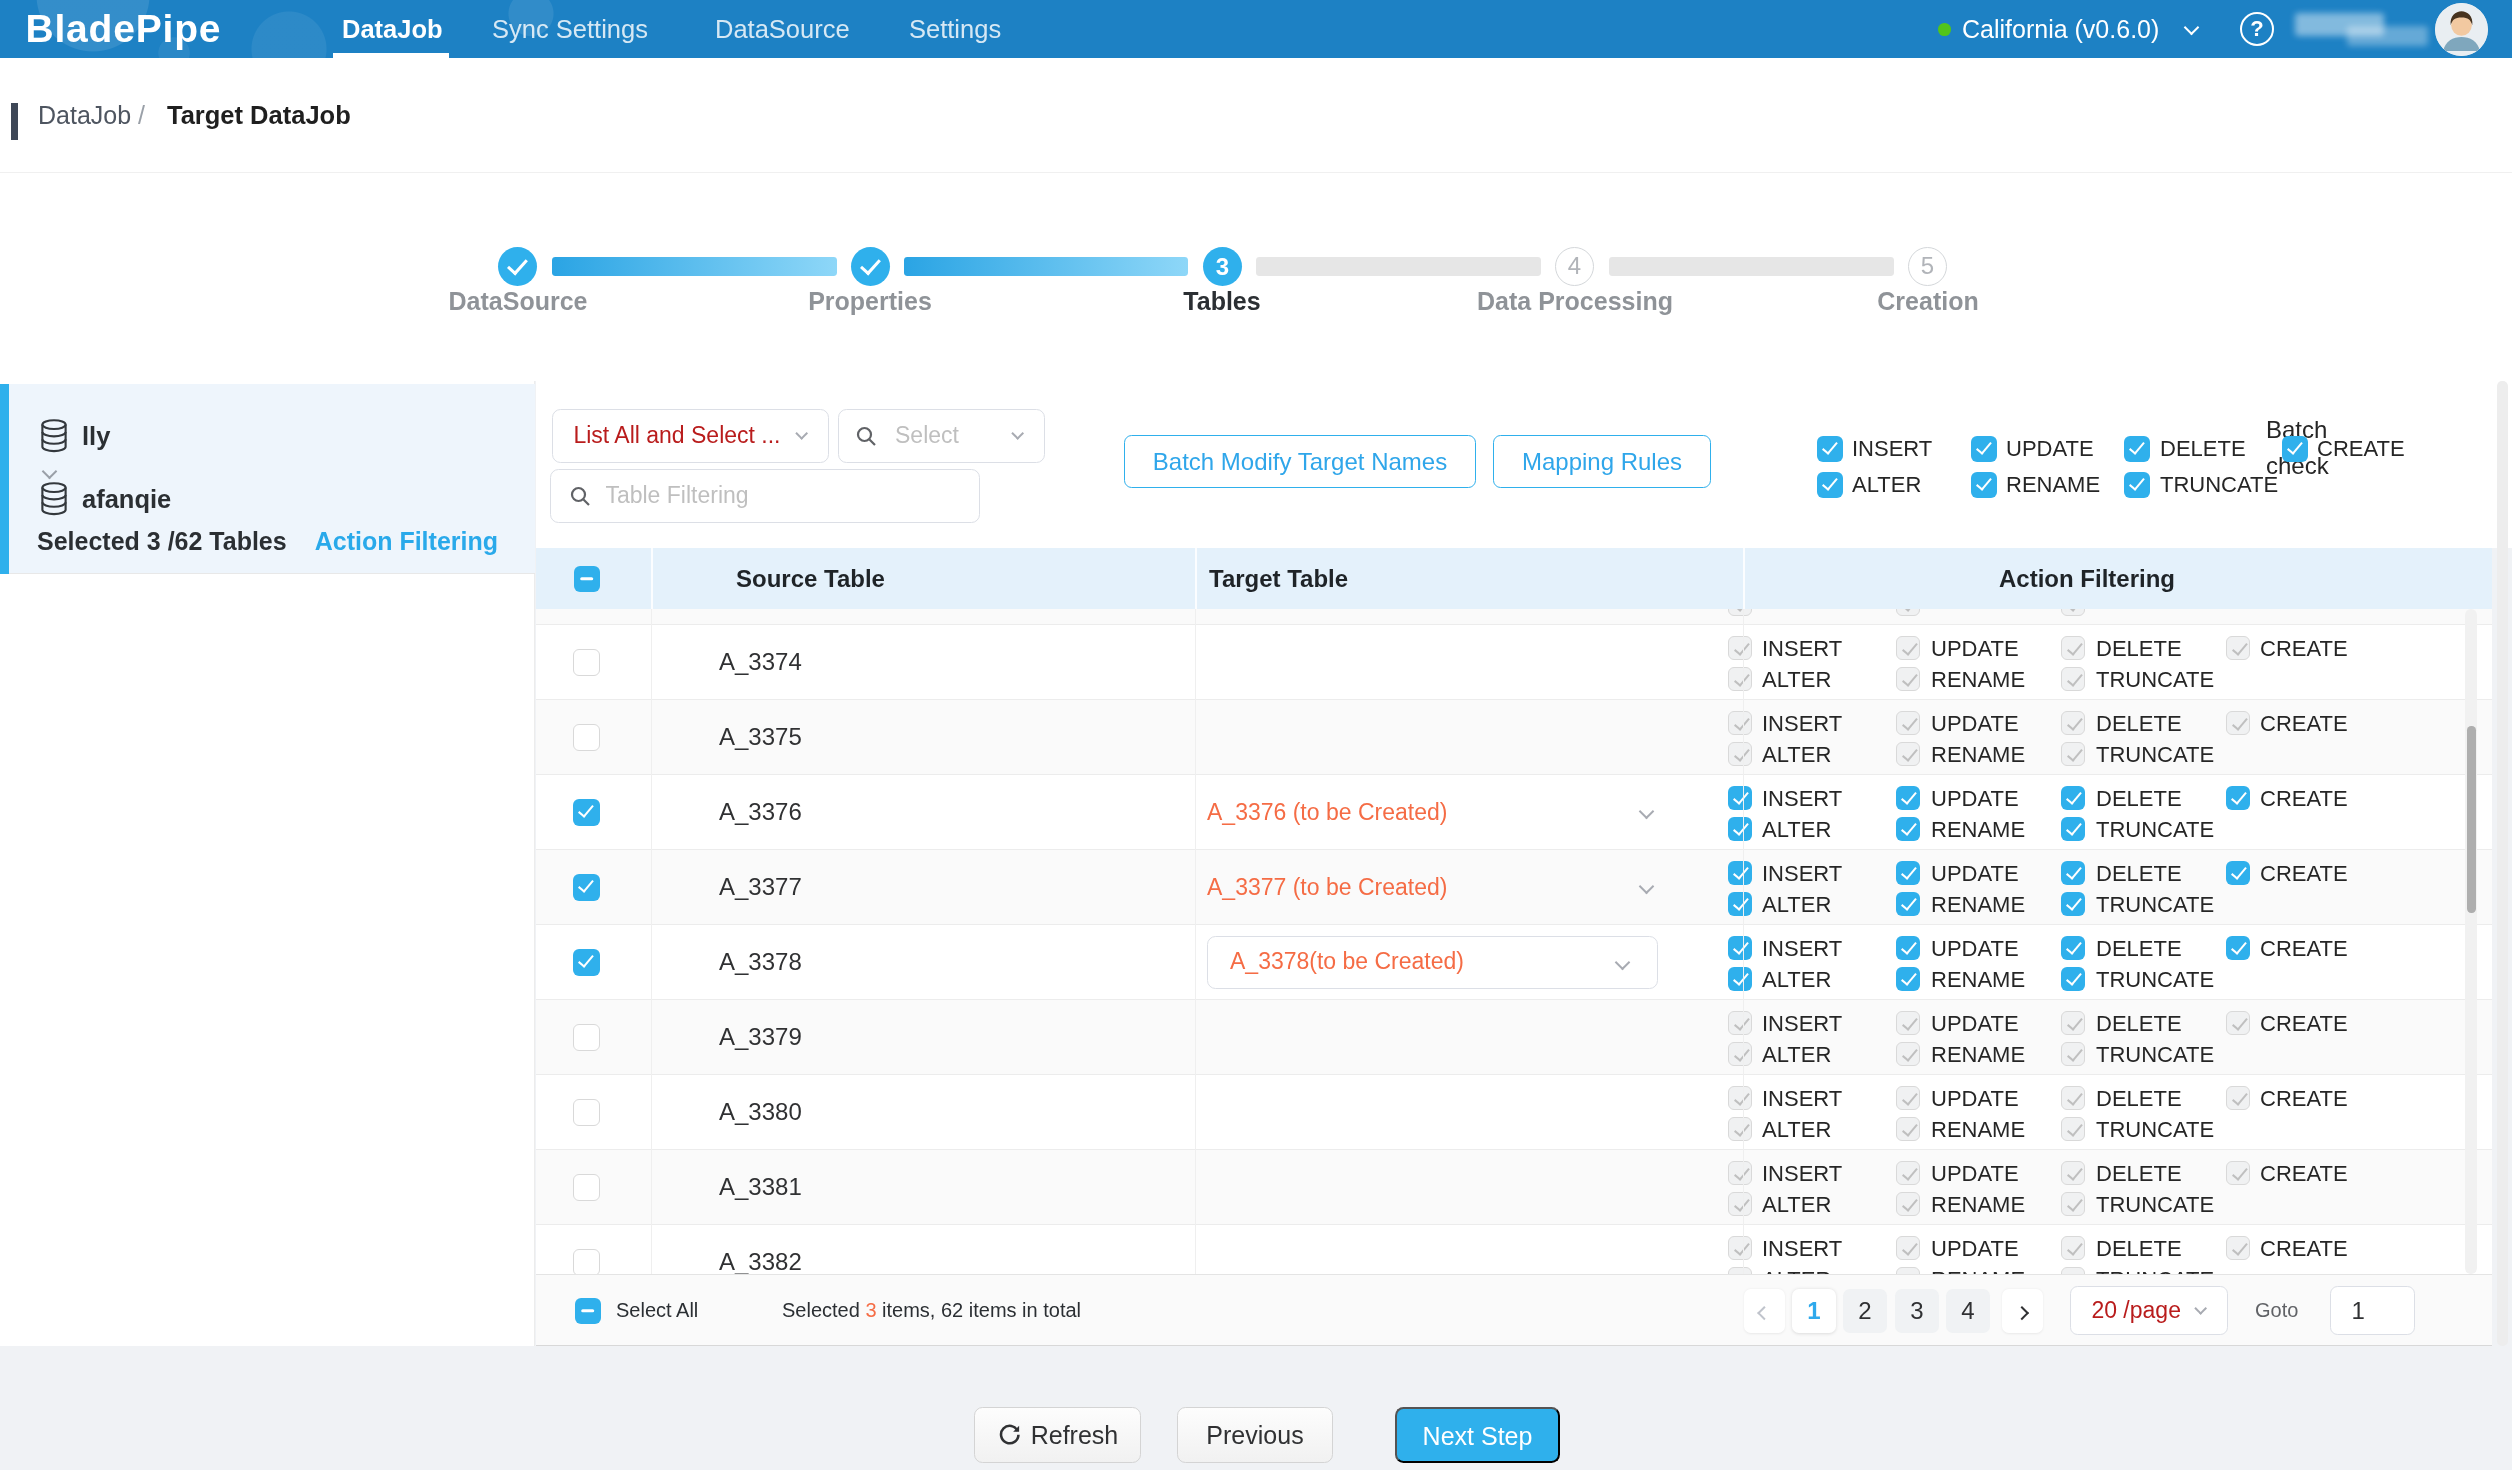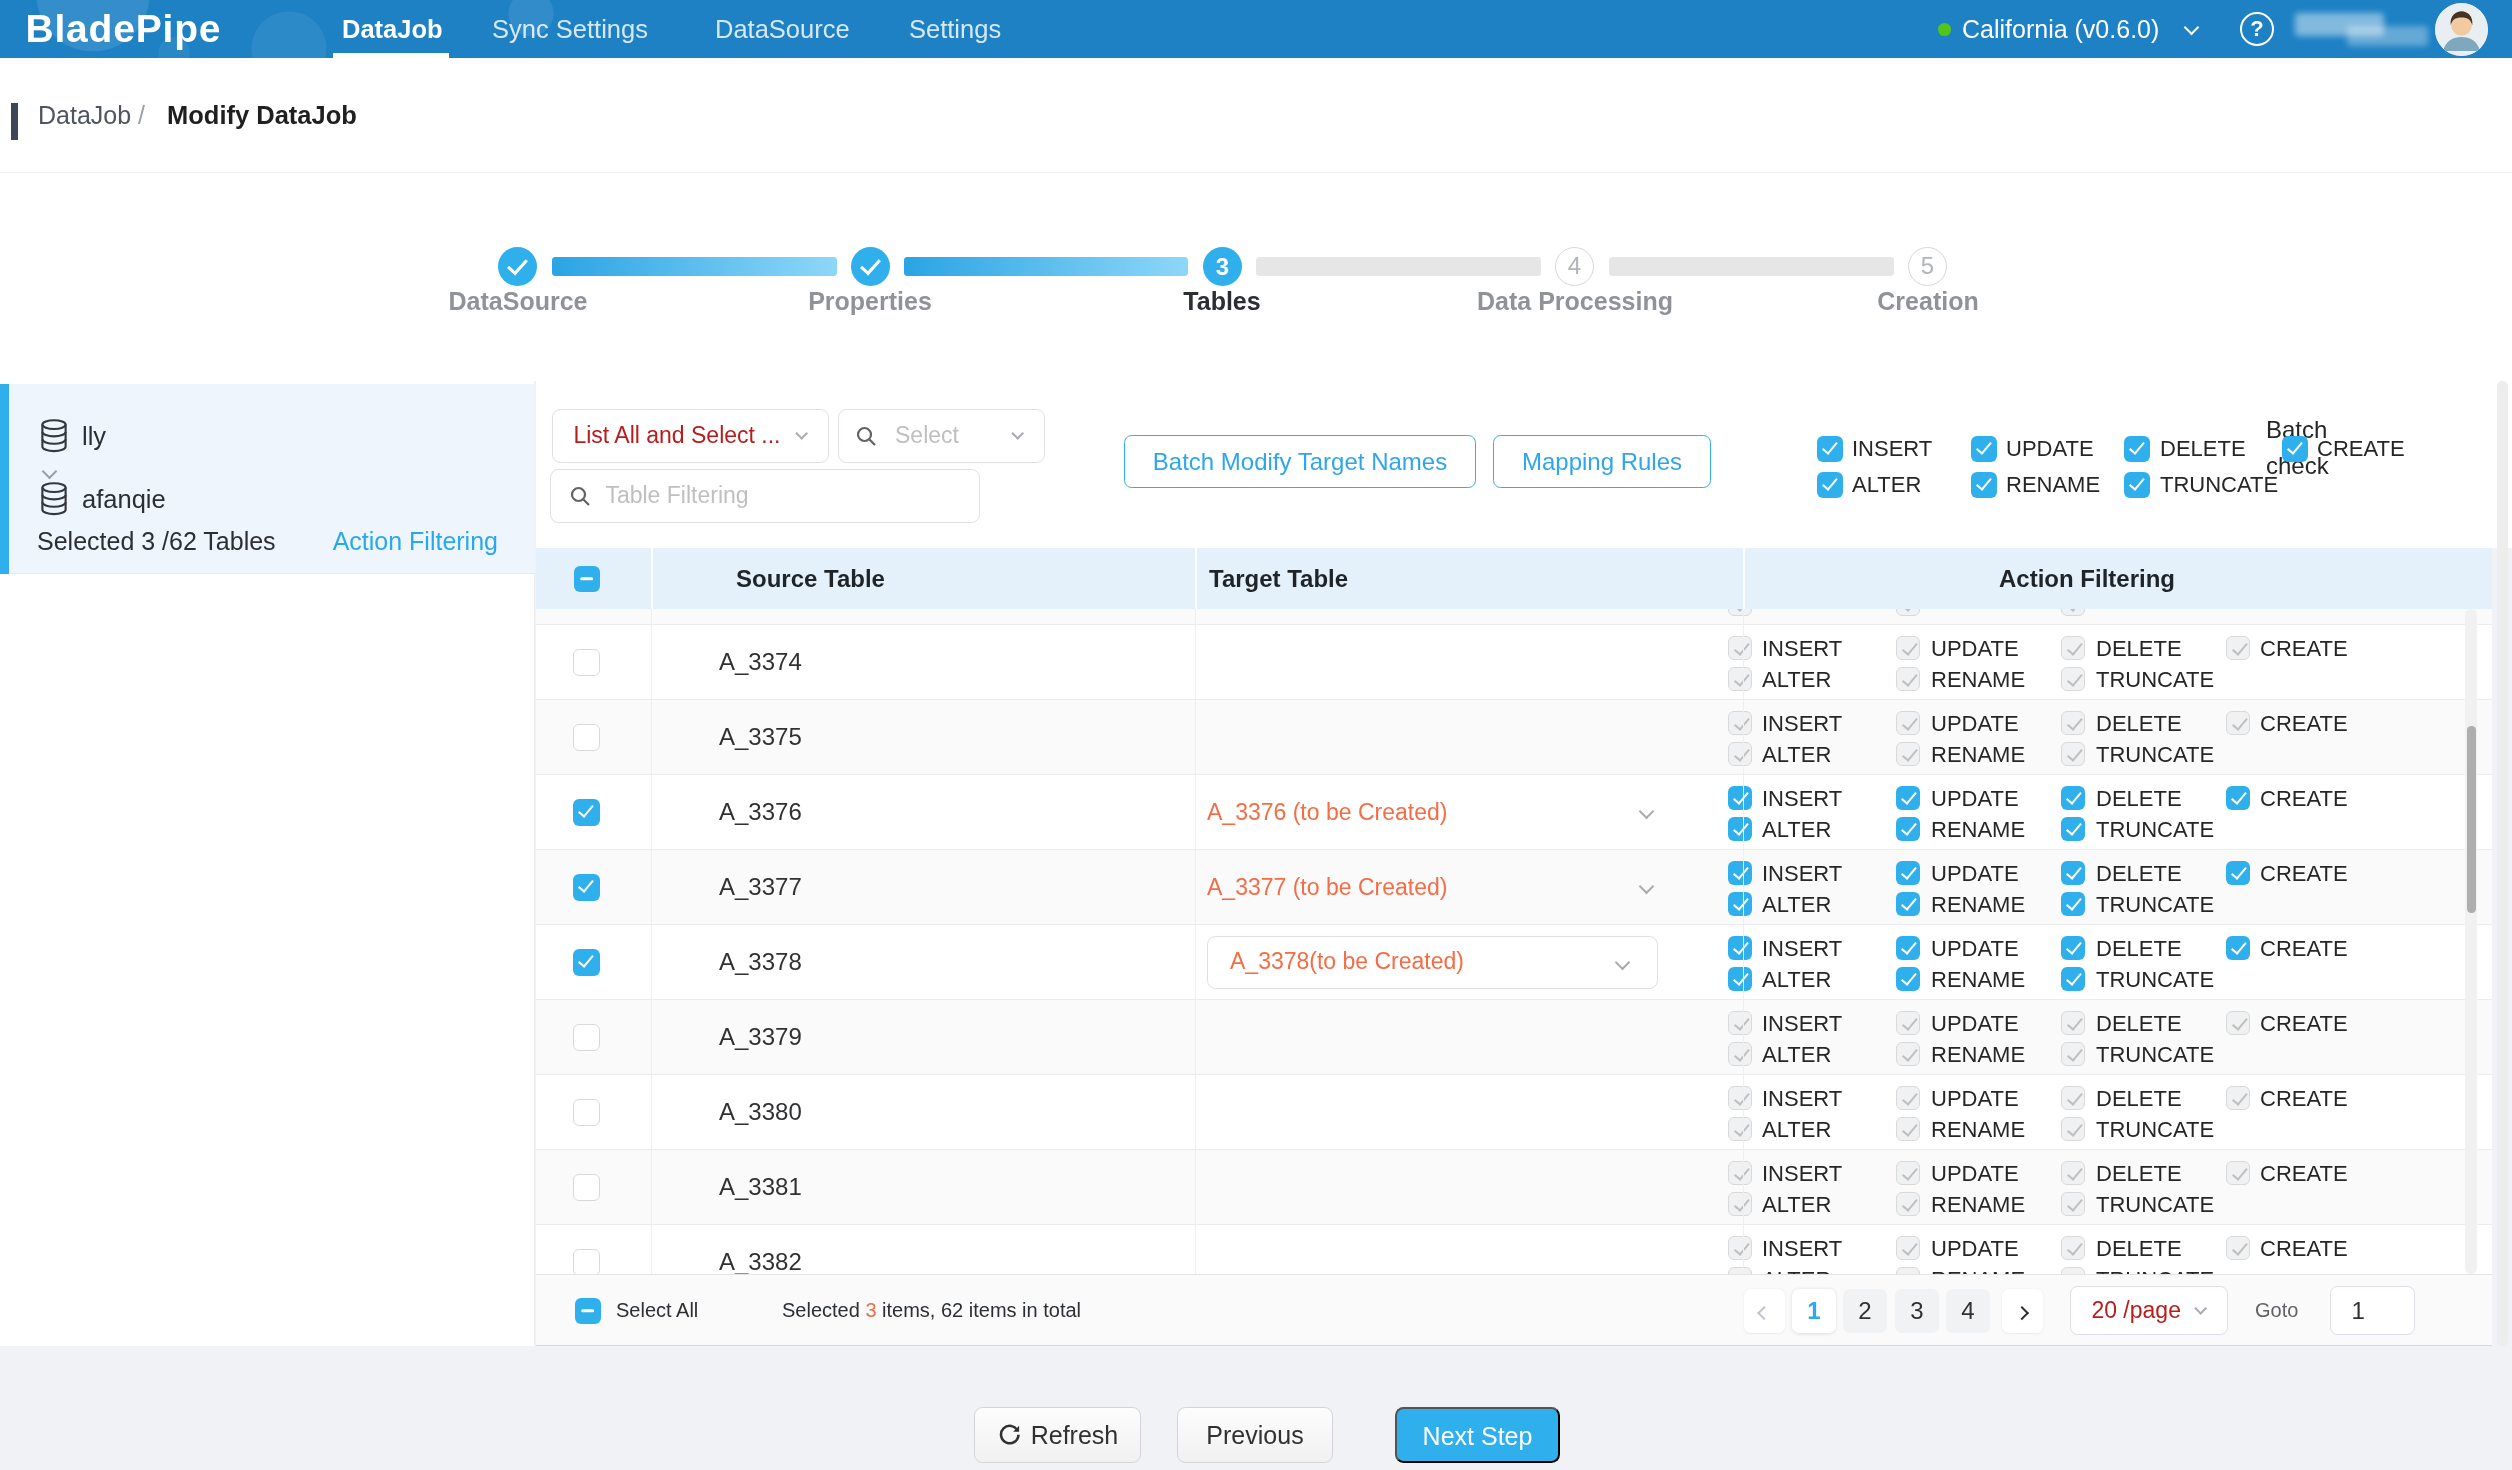--- a/index.html
+++ b/index.html
@@ -44,21 +44,21 @@
     border:solid #fff; border-width:0 3.4px 3.4px 0; transform:rotate(42deg); }
   .step-circle.active { color:#fff; font-size:24px; font-weight:bold; line-height:39px; }
   .step-circle.todo { background:#fff; border:1.7px solid #d4d7da; color:#b1b4b9; font-size:24px; line-height:36px; }
   .step-bar { position:absolute; top:84px; height:18.7px; border-radius:3.4px; }
   .step-bar.done { background:linear-gradient(90deg,#2aa4e4,#8ed7f8); }
   .step-bar.todo { background:#e6e6e6; }
   .step-label { position:absolute; top:114px; width:340px; text-align:center; font-size:25px; font-weight:bold; color:#8f9398; }
   .step-label.current { color:#2b2f33; }
 
   
-  .sidebar { position:absolute; left:0; top:381px; width:535px; height:965px; background:#fff; border-right:0.8px solid #ececec; }
+  .sidebar { position:absolute; left:0; top:381px; width:535px; height:965px; background:#fff; border-right:0.8px solid #ececec;font-weight:bold; }
   .side-card { position:absolute; left:0; top:3.4px; width:535px; height:190px; background:#eef5fc; border-bottom:0.8px solid #e8e8e8; }
   .side-accent { position:absolute; left:0; top:0; width:8.5px; height:190px; background:#2fb0ec; }
   .db-ic { position:absolute; width:34px; height:37px; }
   .side-name { position:absolute; left:82px; font-size:25.5px; color:#2b2f33; line-height:37px; }
   .side-chev { position:absolute; left:44px; top:82px; border-color:#9aa0a8; }
   .side-sel { position:absolute; left:37px; top:139px; font-size:25px; color:#2b2f33; line-height:37px; }
   .side-link { position:absolute; right:37px; top:139px; font-size:25px; color:#29a9ea; line-height:37px; cursor:pointer; }
 
   
   .toolbar { position:absolute; left:536px; top:381px; width:1976px; height:167px; background:#fff; }
@@ -152,21 +152,21 @@
         <circle cx="32" cy="27" r="12.5" fill="#f2c9a1"></circle>
         <path d="M19 27c-1.5-11 6-17 13-17s14.5 6 13 17c-2-7-5-9.5-13-9.5S21 20 19 27z" fill="#47331f"></path>
       </svg>
     </div>
   </header>
 
   <div class="crumb-band">
     <span class="crumb-bar"></span>
     <span class="crumb-a">DataJob</span>
     <span class="crumb-sep">/</span>
-    <span class="crumb-b">Modify DataJob</span>
+    <span class="crumb-b">Target DataJob</span>
   </div>
 
   <section class="stepper">
     <div class="step-circle done" style="left:498px"></div>
     <div class="step-bar done" style="left:552px;width:285px"></div>
     <div class="step-circle done" style="left:851px"></div>
     <div class="step-bar done" style="left:904px;width:284px"></div>
     <div class="step-circle active" style="left:1203px">3</div>
     <div class="step-bar todo" style="left:1256px;width:285px"></div>
     <div class="step-circle todo" style="left:1555px">4</div>

